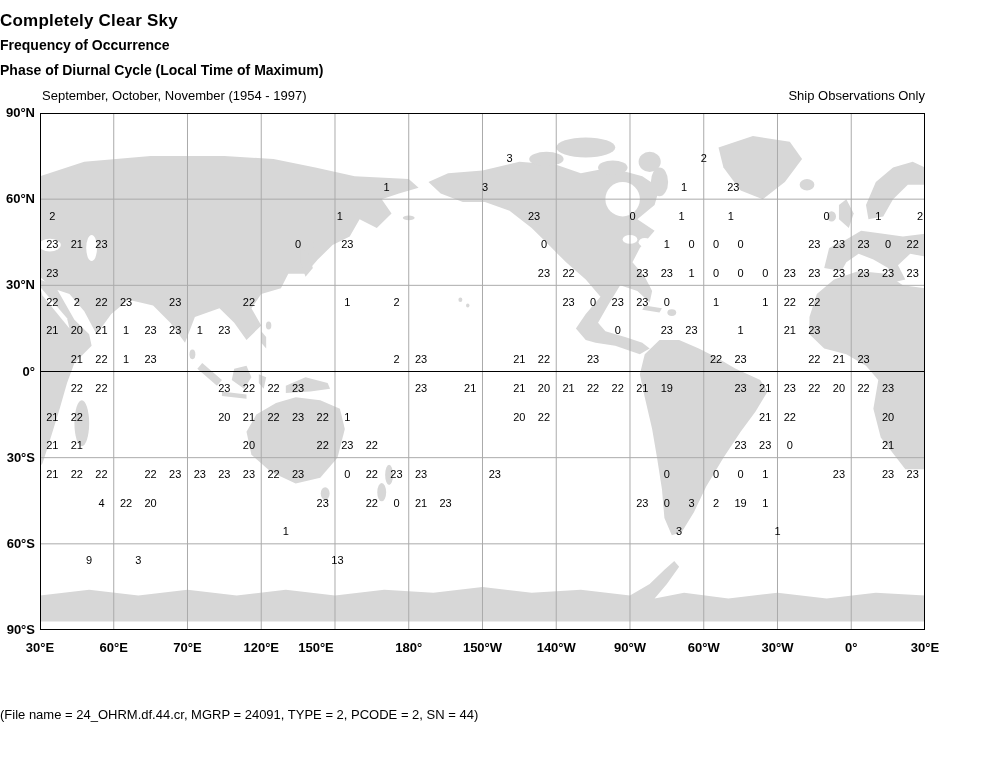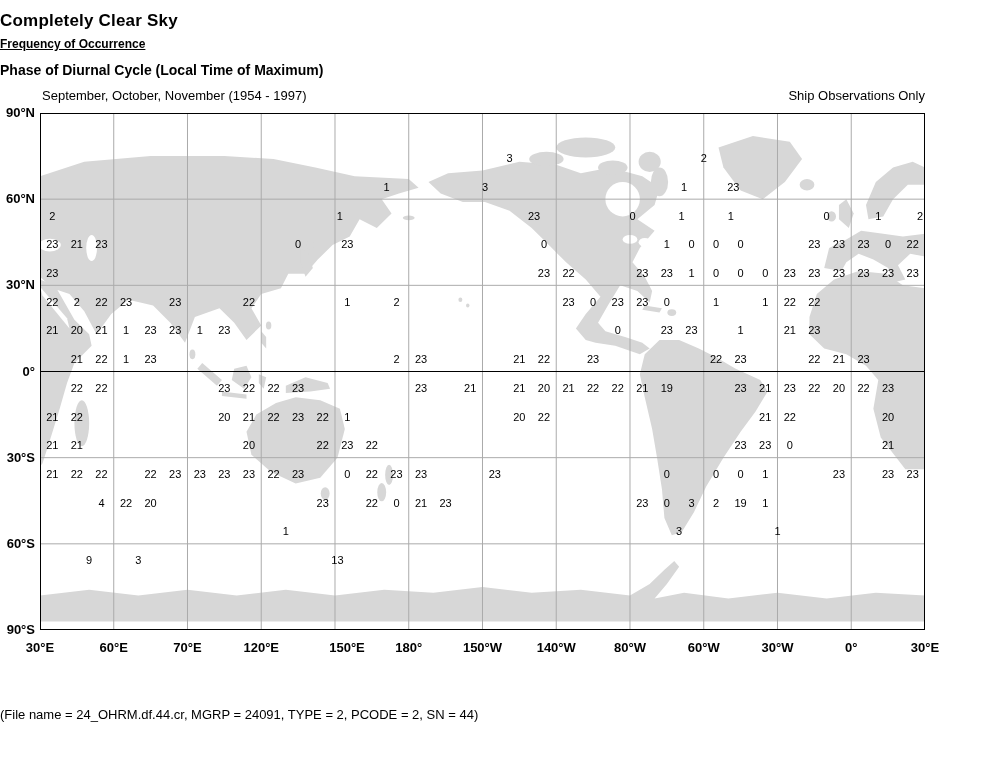--- a/index.html
+++ b/index.html
@@ -3,21 +3,21 @@
 <meta charset="utf-8">
 <style>
   html,body{margin:0;padding:0;}
   body{
     width:998px;height:760px;position:relative;background:#ffffff;
     font-family:"Liberation Sans","DejaVu Sans",sans-serif;color:#000;
     overflow:hidden;
   }
   .center-text{position:absolute;left:0;width:998px;text-align:left;}
   #title{top:11px;font-size:17px;font-weight:bold;letter-spacing:0.2px;}
-  #subtitle1{top:37px;font-size:12px;font-weight:bold;text-decoration:underline;}
+  #subtitle1{top:37px;font-size:14px;font-weight:bold;}
   #subtitle2{top:62px;font-size:14px;font-weight:bold;}
   #period-label{position:absolute;left:42px;top:88px;font-size:13px;}
   #source-label{position:absolute;right:73px;top:88px;font-size:13px;}
   #map-wrap{position:absolute;left:40px;top:113px;width:885px;height:517px;}
   #map-svg{position:absolute;left:0;top:0;}
   .num-label{
     position:absolute;transform:translate(-50%,-50%);
     font-size:11px;line-height:11px;white-space:nowrap;
   }
   .y-tick{
@@ -295,24 +295,24 @@
     <div class="y-tick" style="top: 363.5px;">0°</div>
     <div class="y-tick" style="top: 449.667px;">30°S</div>
     <div class="y-tick" style="top: 535.833px;">60°S</div>
     <div class="y-tick" style="top: 622px; text-align: right;">90°S</div>
   </div>
 <div id="x-ticks">
     <div class="x-tick" style="left: 40px;">30°E</div>
     <div class="x-tick" style="left: 113.75px;">60°E</div>
     <div class="x-tick" style="left: 187.5px;">70°E</div>
     <div class="x-tick" style="left: 261.25px;">120°E</div>
-    <div class="x-tick" style="left: 347px;">150°E</div>
+    <div class="x-tick" style="left: 316px;">150°E</div>
     <div class="x-tick" style="left: 408.75px;">180°</div>
     <div class="x-tick" style="left: 482.5px;">150°W</div>
     <div class="x-tick" style="left: 556.25px;">140°W</div>
-    <div class="x-tick" style="left: 630px;">80°W</div>
+    <div class="x-tick" style="left: 630px;">90°W</div>
     <div class="x-tick" style="left: 703.75px;">60°W</div>
     <div class="x-tick" style="left: 777.5px;">30°W</div>
     <div class="x-tick" style="left: 851.25px;">0°</div>
     <div class="x-tick" style="left: 925px;">30°E</div>
   </div>
 
 <div id="footer-caption" class="center-text">(File name = 24_OHRM.df.44.cr, MGRP = 24091, TYPE = 2, PCODE = 2, SN = 44)</div>
 
 </body></html>

